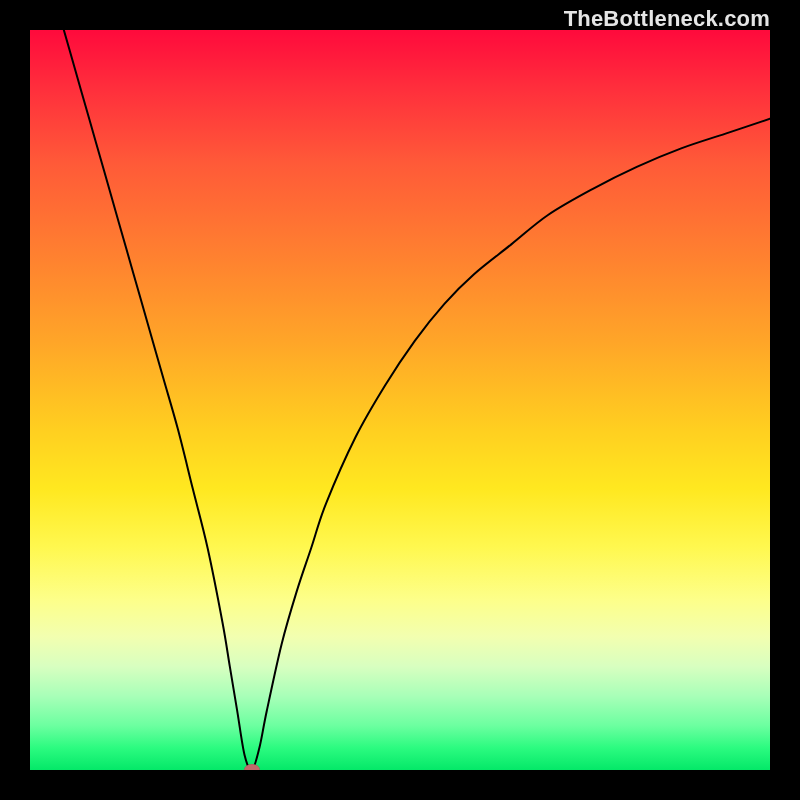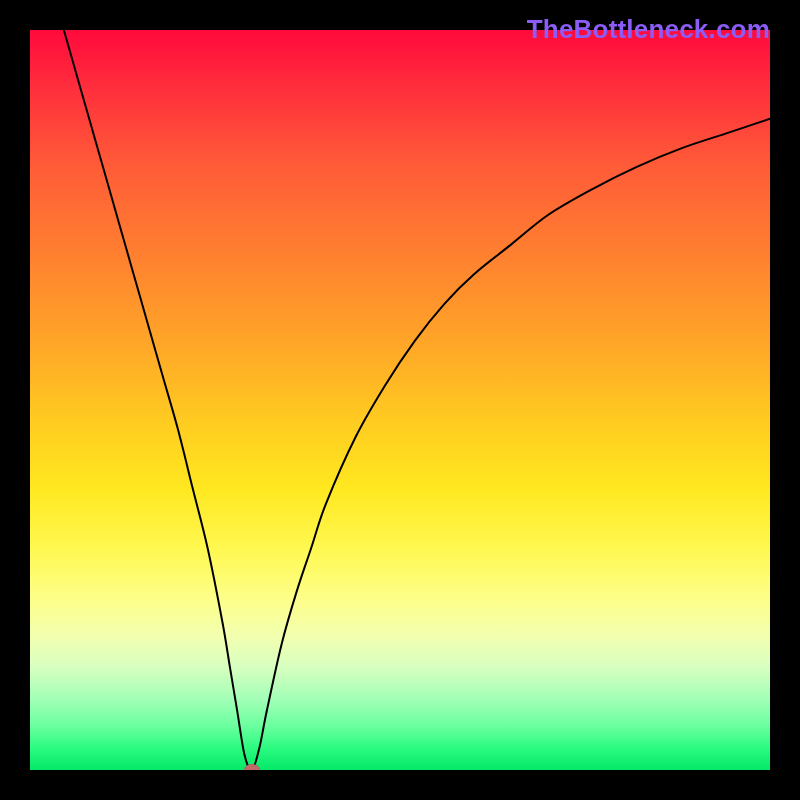--- a/index.html
+++ b/index.html
@@ -12,24 +12,24 @@
     font-family: Arial, Helvetica, sans-serif;
   }
   .frame {
     position: relative;
     width: 800px;
     height: 800px;
     background: #000000;
   }
   .watermark {
     position: absolute;
-    top: 14px;
+    top: 6px;
     right: 30px;
-    color: #8b5cf6;
-    font-size: 26px;
+    color: #e5e5e5;
+    font-size: 22px;
     font-weight: 600;
     letter-spacing: 0.2px;
     z-index: 5;
     font-family: Arial, sans-serif;
   }
   .plot-area {
     position: absolute;
     left: 30px;
     top: 30px;
     width: 740px;

